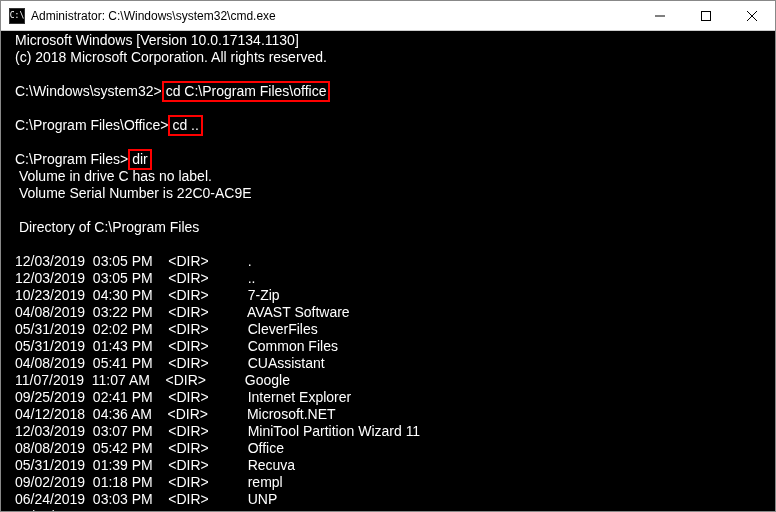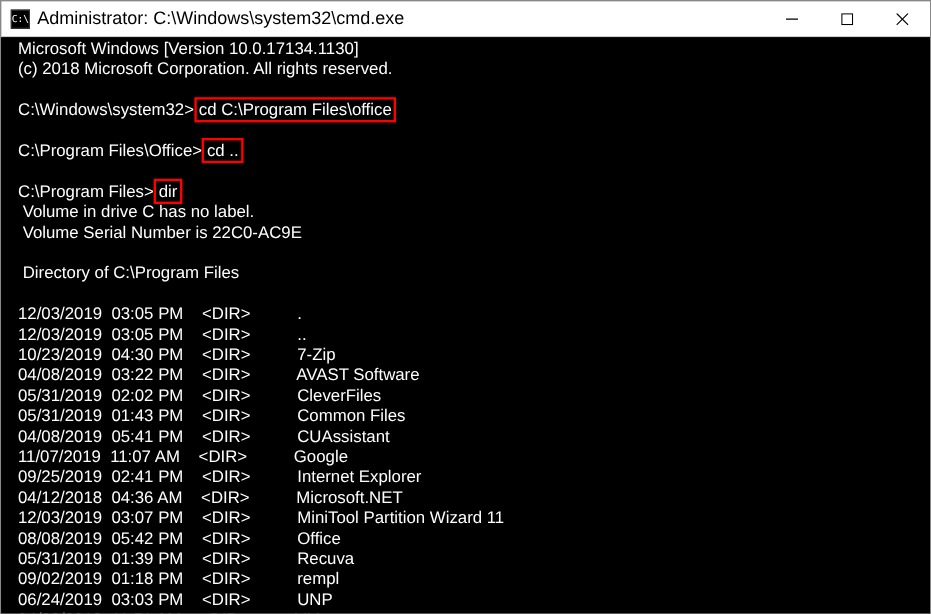--- a/index.html
+++ b/index.html
@@ -34,21 +34,21 @@
     background: #000;
     border: 1px solid #333;
     display: flex;
     align-items: center;
     justify-content: center;
     font-size: 8px;
     color: #fff;
     font-family: monospace;
   }
   .title-text {
-    font-size: 15px;
+    font-size: 12px;
     color: #000;
     font-family: "Segoe UI", sans-serif;
     flex: 1;
   }
   .win-controls {
     display: flex;
     height: 100%;
   }
   .win-btn {
     width: 46px;

